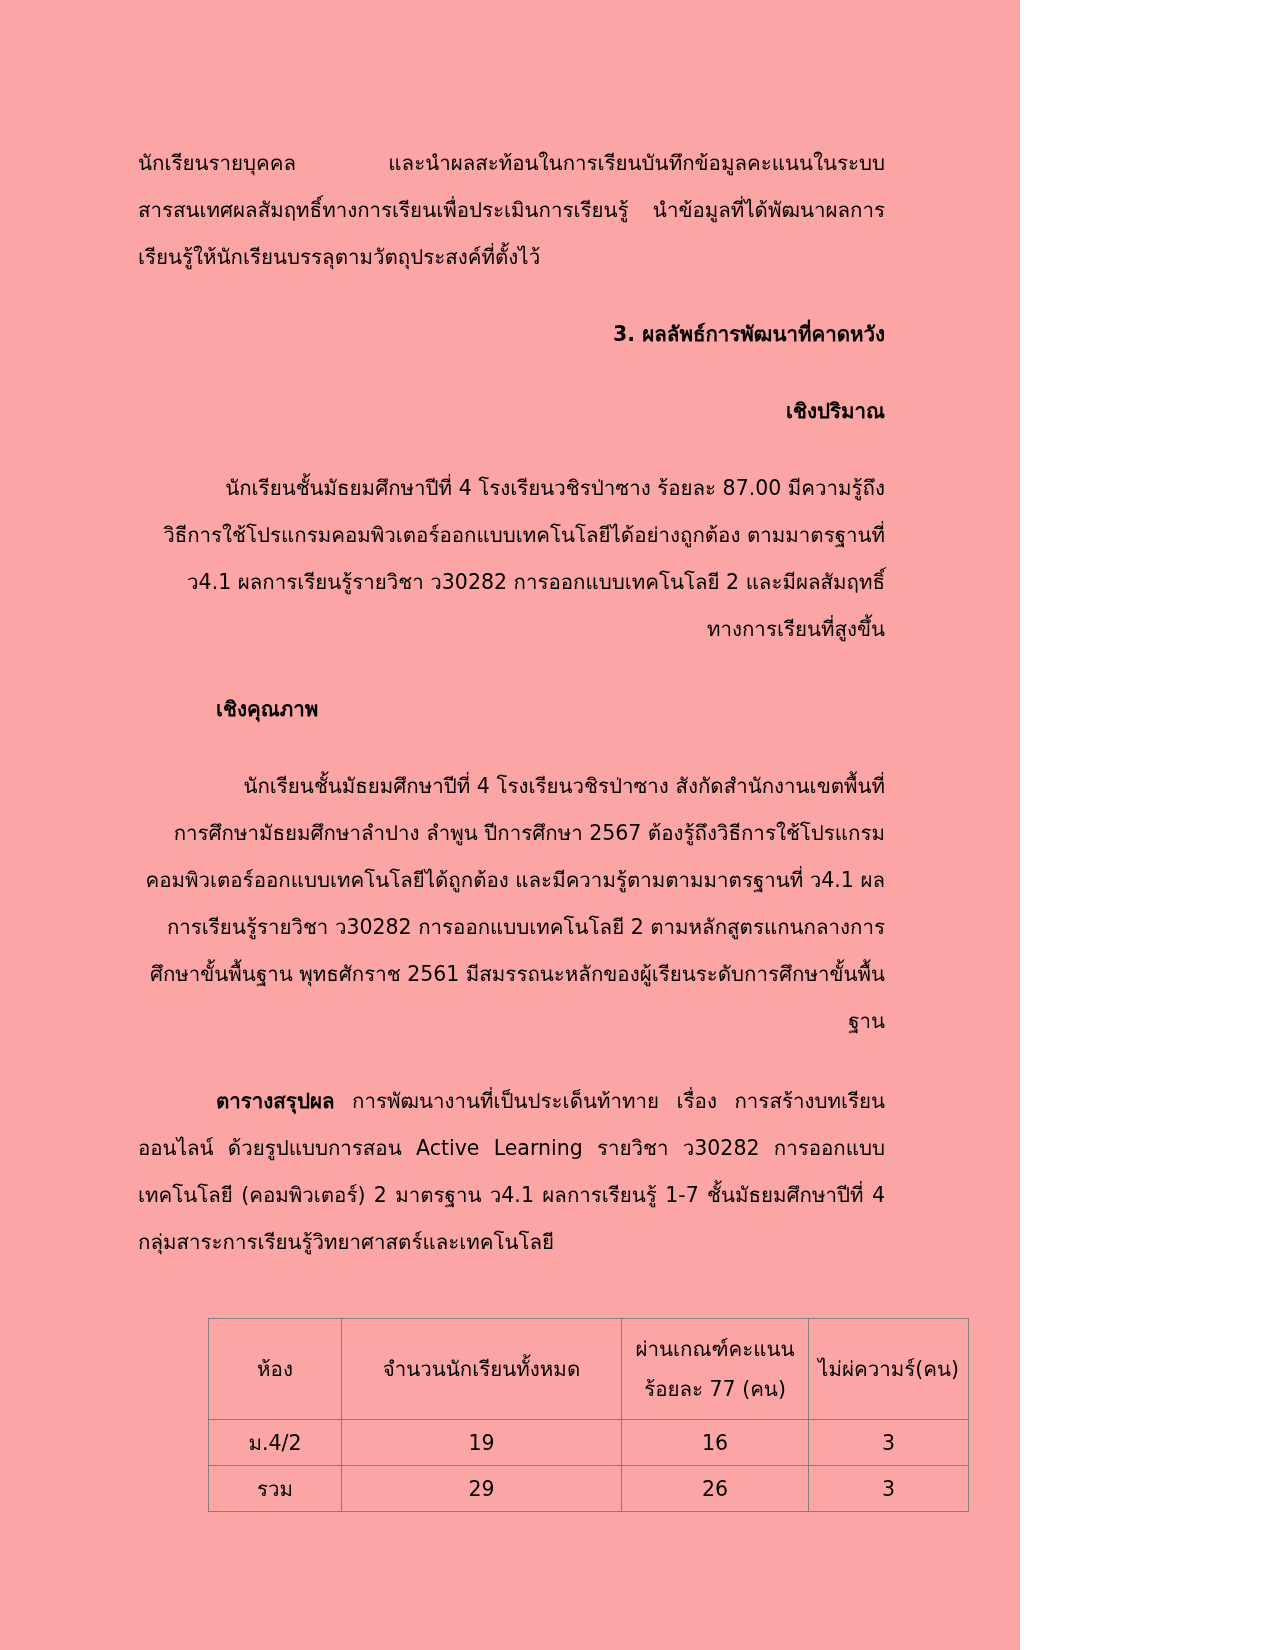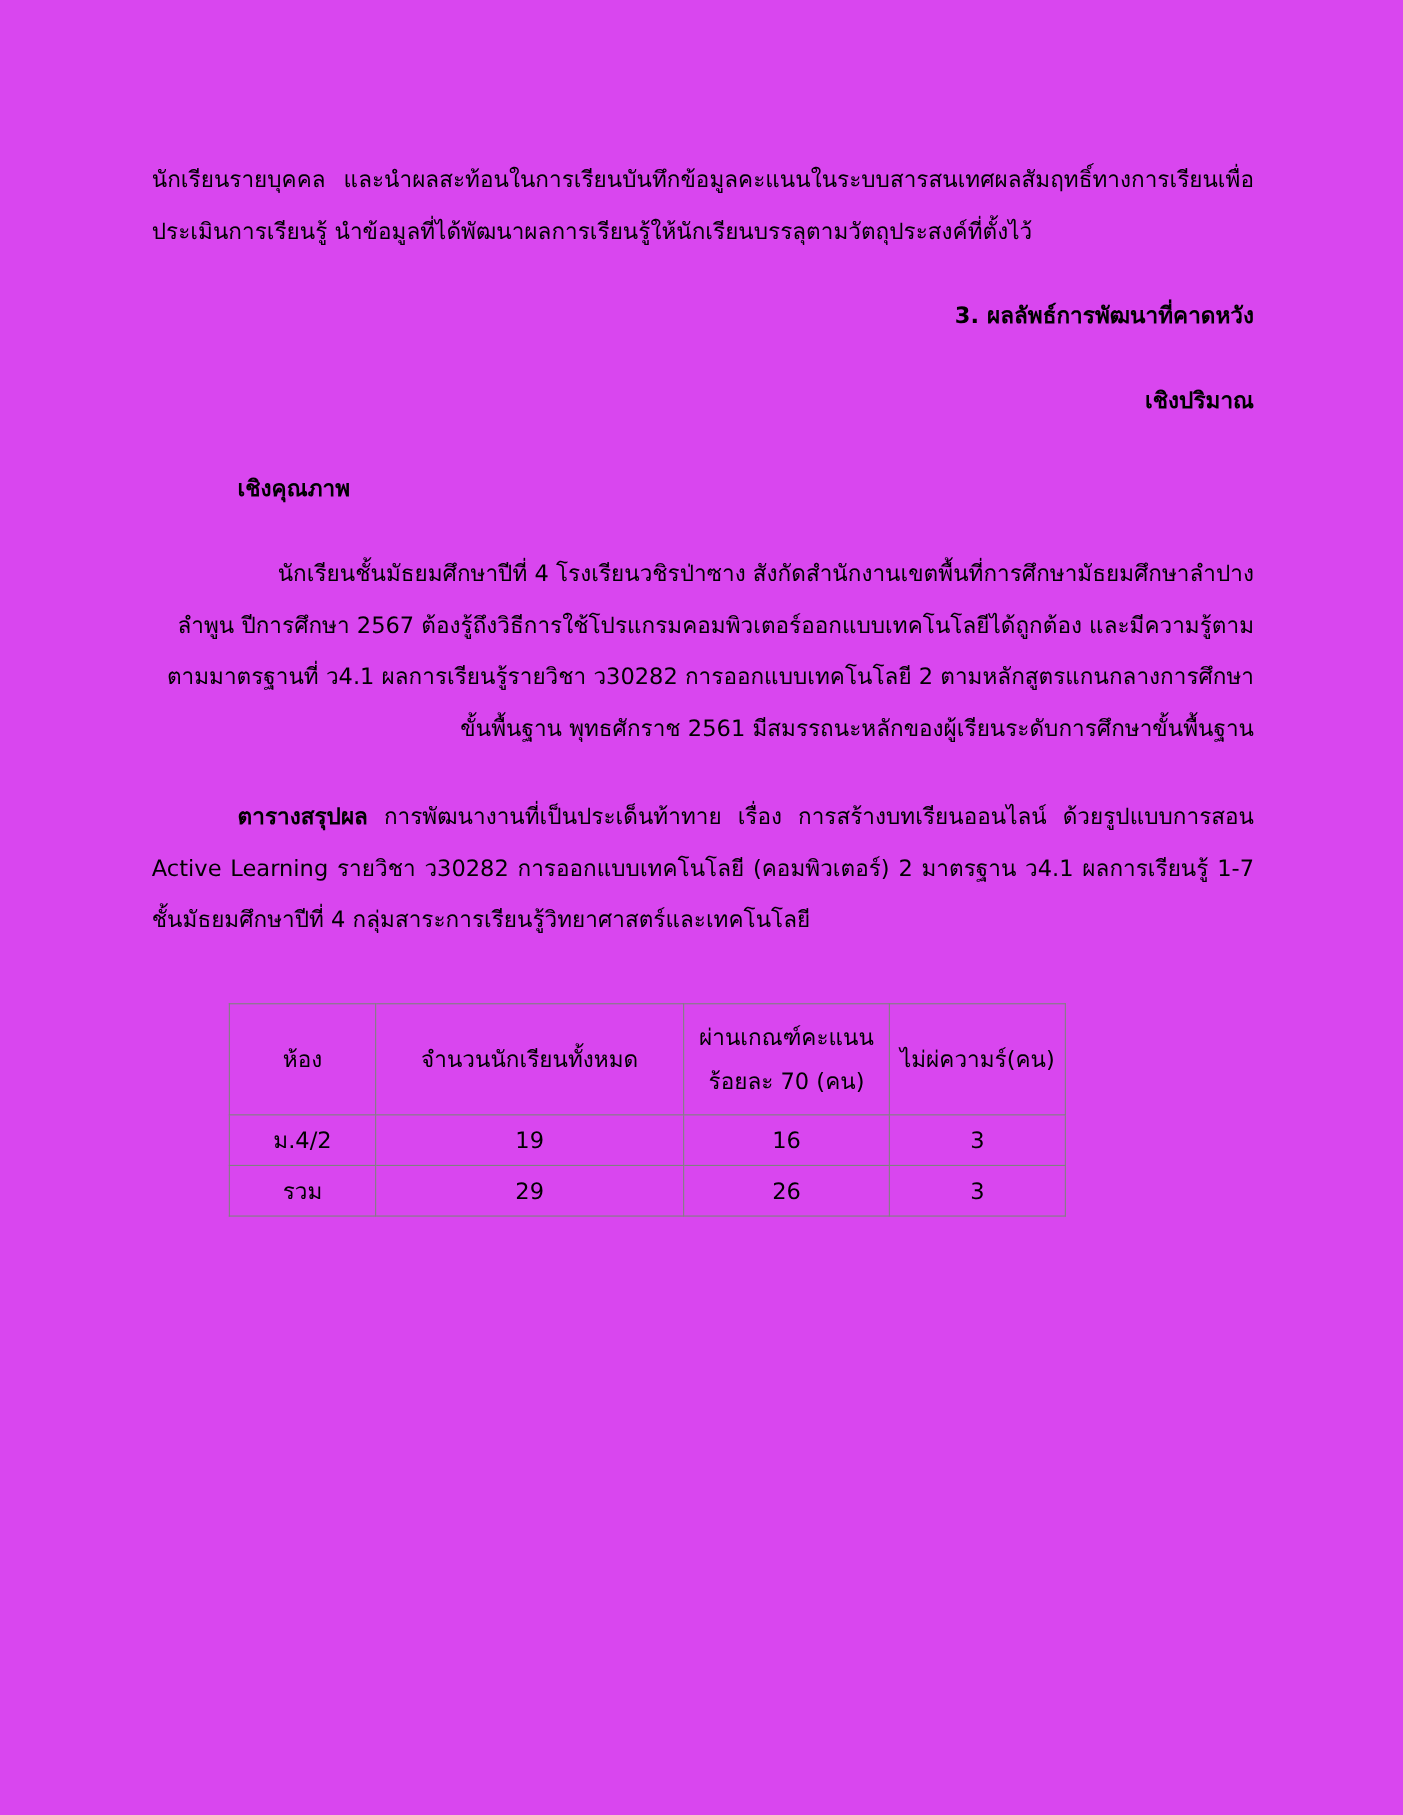--- a/index.html
+++ b/index.html
@@ -6,23 +6,23 @@
     margin: 0;
     padding: 0;
     background: #ffffff;
   }
   body {
     font-family: "DejaVu Sans", "Liberation Sans", sans-serif;
     color: #000000;
   }
   .page {
     position: relative;
-    width: 1275px;
+    width: 1020px;
     height: 1650px;
-    background: #d946ef;
+    background: #fca5a5;
     overflow: hidden;
     box-sizing: border-box;
     padding: 140px 135px 60px 138px;
   }
   .doc-body {
     font-size: 20.5px;
     line-height: 47px;
   }
   p.para {
     margin: 0 0 0 0;
@@ -99,20 +99,21 @@
 
 <div class="page">
   <div class="doc-body">
 
     <p class="para">นักเรียนรายบุคคล และนำผลสะท้อนในการเรียนบันทึกข้อมูลคะแนนในระบบสารสนเทศผลสัมฤทธิ์ทางการเรียนเพื่อประเมินการเรียนรู้ นำข้อมูลที่ได้พัฒนาผลการเรียนรู้ให้นักเรียนบรรลุตามวัตถุประสงค์ที่ตั้งไว้</p>
 
     <p class="heading gap-before">3. ผลลัพธ์การพัฒนาที่คาดหวัง</p>
 
     <p class="heading-sub gap-before">เชิงปริมาณ</p>
 
+    <p class="para indent gap-before">นักเรียนชั้นมัธยมศึกษาปีที่ 4 โรงเรียนวชิรป่าซาง ร้อยละ 87.00 มีความรู้ถึงวิธีการใช้โปรแกรมคอมพิวเตอร์ออกแบบเทคโนโลยีได้อย่างถูกต้อง ตามมาตรฐานที่ ว4.1 ผลการเรียนรู้รายวิชา ว30282 การออกแบบเทคโนโลยี 2 และมีผลสัมฤทธิ์ทางการเรียนที่สูงขึ้น</p>
 
     <p class="heading-sub gap-before-lg">เชิงคุณภาพ</p>
 
     <p class="para indent gap-before">นักเรียนชั้นมัธยมศึกษาปีที่ 4  โรงเรียนวชิรป่าซาง  สังกัดสำนักงานเขตพื้นที่การศึกษามัธยมศึกษาลำปาง ลำพูน ปีการศึกษา 2567 ต้องรู้ถึงวิธีการใช้โปรแกรมคอมพิวเตอร์ออกแบบเทคโนโลยีได้ถูกต้อง และมีความรู้ตามตามมาตรฐานที่ ว4.1 ผลการเรียนรู้รายวิชา ว30282 การออกแบบเทคโนโลยี 2 ตามหลักสูตรแกนกลางการศึกษาขั้นพื้นฐาน พุทธศักราช 2561 มีสมรรถนะหลักของผู้เรียนระดับการศึกษาขั้นพื้นฐาน</p>
 
     <p class="para indent gap-before-lg"><b class="lead">ตารางสรุปผล</b><span> การพัฒนางานที่เป็นประเด็นท้าทาย เรื่อง การสร้างบทเรียนออนไลน์ ด้วยรูปแบบการสอน Active Learning รายวิชา ว30282 การออกแบบเทคโนโลยี (คอมพิวเตอร์) 2 มาตรฐาน ว4.1 ผลการเรียนรู้ 1-7 ชั้นมัธยมศึกษาปีที่ 4 กลุ่มสาระการเรียนรู้วิทยาศาสตร์และเทคโนโลยี</span></p>
 
     <div class="table-wrap">
       <table class="summary">
         <colgroup>
@@ -120,21 +121,21 @@
             <col class="c2">
             <col class="c3">
             <col class="c4">
         </colgroup>
         <thead>
           <tr>
             <th>ห้อง</th>
             <th>จำนวนนักเรียนทั้งหมด</th>
             <th>
               <span class="hdr-two-line">ผ่านเกณฑ์คะแนน</span>
-              <span class="hdr-two-line">ร้อยละ 70 (คน)</span>
+              <span class="hdr-two-line">ร้อยละ 77 (คน)</span>
             </th>
             <th>ไม่ผ่ความร์(คน)</th>
           </tr>
         </thead>
         <tbody>
           <tr>
             <td>ม.4/2</td>
             <td>19</td>
             <td>16</td>
             <td>3</td>

